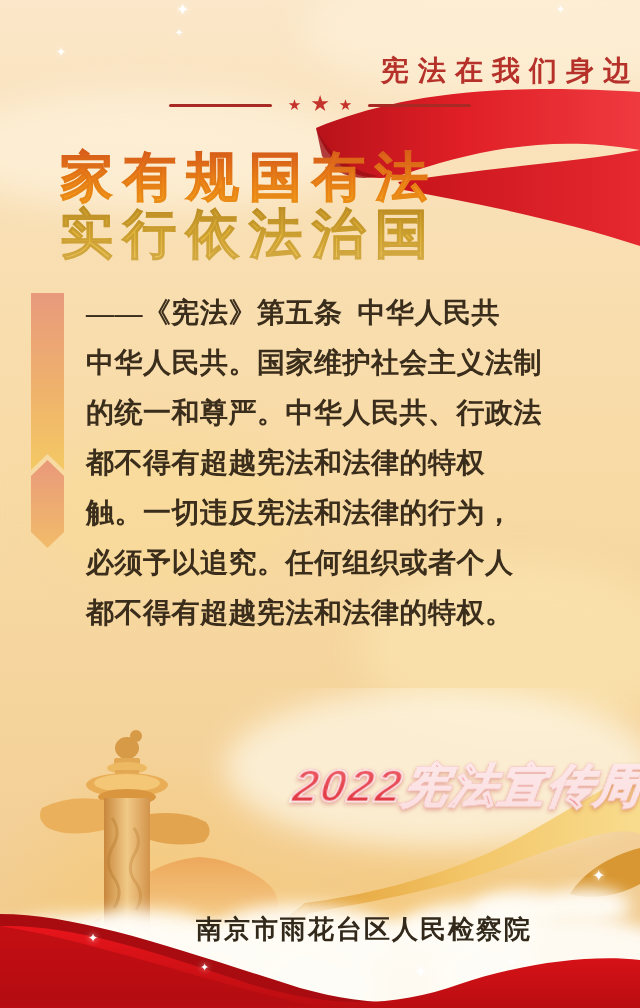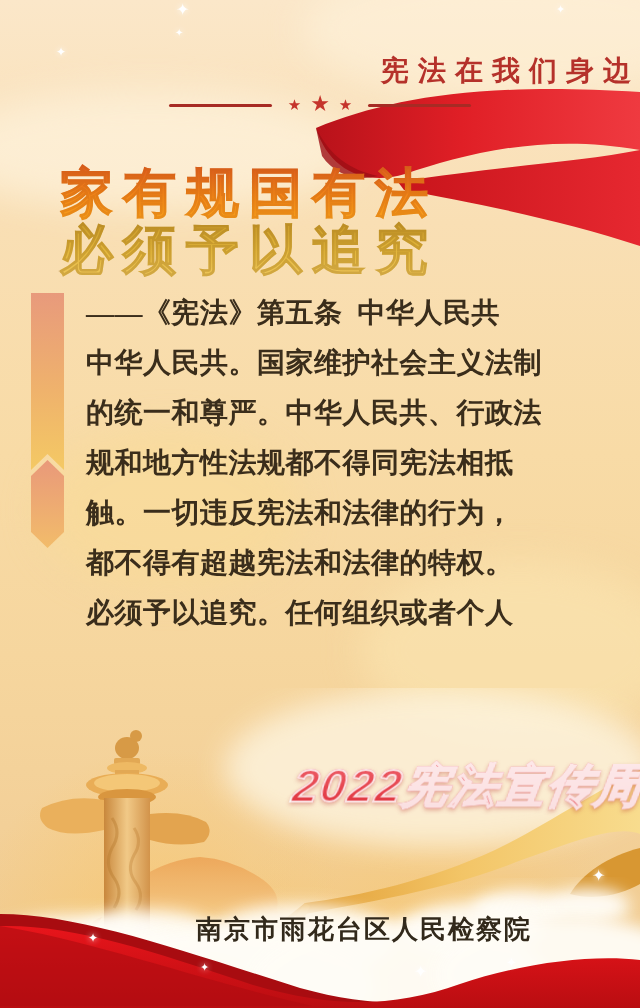--- a/index.html
+++ b/index.html
@@ -13,21 +13,21 @@
     font-size:28px;font-weight:700;letter-spacing:9px;color:#b5312a;}
   .divider{position:absolute;top:92px;left:0;width:100%;height:26px;
     display:flex;align-items:center;justify-content:center;}
   .divider .line{width:103px;height:3px;background:#a72b24;border-radius:2px;}
   .divider .stars{display:flex;align-items:center;gap:9px;margin:0 16px;color:#c5342c;}
   .divider .star-s{font-size:15px;}
   .divider .star-b{font-size:22px;margin-top:-3px;}
   
   .ribbon-top{position:absolute;top:70px;left:0;width:640px;height:200px;pointer-events:none;}
   
-  .title{position:absolute;left:60px;top:164px;font-family:"Liberation Sans","DejaVu Sans",sans-serif;
+  .title{position:absolute;left:60px;top:148px;font-family:"Liberation Sans","DejaVu Sans",sans-serif;
     font-weight:900;font-size:53px;line-height:57px;letter-spacing:10px;white-space:nowrap;}
   .title .t1{background:linear-gradient(180deg,#dd5a1f 0%,#f08519 55%,#f9a21c 100%);
     -webkit-background-clip:text;background-clip:text;color:transparent;
     -webkit-text-stroke:1px rgba(190,90,10,.25);}
   .title .t2{background:linear-gradient(180deg,#c99a28 0%,#e4b83e 55%,#eec75c 100%);
     -webkit-background-clip:text;background-clip:text;color:transparent;
     -webkit-text-stroke:1px rgba(160,115,25,.35);}
   
   .accent-bar{position:absolute;left:0;top:280px;width:80px;height:290px;pointer-events:none;}
   .quote{position:absolute;left:86px;top:288px;width:540px;}
@@ -85,21 +85,21 @@
     <div class="stars">
       <span class="star-s">★</span>
       <span class="star-b">★</span>
       <span class="star-s">★</span>
     </div>
     <div class="line"></div>
   </div>
 
   <div class="title">
     <div class="t1">家有规国有法</div>
-    <div class="t2">必须予以追究</div>
+    <div class="t2">实行依法治国</div>
   </div>
 
   <svg class="accent-bar" viewBox="0 0 80 290">
     <defs>
       <linearGradient id="barG" x1="0" y1="0" x2="0" y2="1">
         <stop offset="0" stop-color="#e89a7c"></stop>
           <stop offset=".55" stop-color="#efb26c"></stop>
           <stop offset="1" stop-color="#f4c964"></stop>
       </linearGradient>
       <linearGradient id="hexG" x1="0" y1="0" x2="0" y2="1">
@@ -108,24 +108,24 @@
       </linearGradient>
     </defs>
     <path d="M31,13 L64,13 L64,190 L47.5,174 L31,190 Z" fill="url(#barG)"></path>
     <path d="M47.5,180 L64,196 L64,252 L47.5,268 L31,252 L31,196 Z" fill="url(#hexG)"></path>
   </svg>
 
   <div class="quote">
     <div class="qline">——《宪法》第五条  中华人民共</div>
     <div class="qline">中华人民共。国家维护社会主义法制</div>
     <div class="qline">的统一和尊严。中华人民共、行政法</div>
-    <div class="qline">规和地方性法规都不得同宪法相抵</div>
+    <div class="qline">都不得有超越宪法和法律的特权</div>
     <div class="qline">触。一切违反宪法和法律的行为，</div>
+    <div class="qline">必须予以追究。任何组织或者个人</div>
     <div class="qline">都不得有超越宪法和法律的特权。</div>
-    <div class="qline">必须予以追究。任何组织或者个人</div>
   </div>
 
   <svg class="scene" viewBox="0 0 640 320">
     <defs>
       <radialGradient id="glow1" cx=".5" cy=".5" r=".5">
         <stop offset="0" stop-color="#f7c873" stop-opacity=".9"></stop>
           <stop offset="1" stop-color="#f7c873" stop-opacity="0"></stop>
       </radialGradient>
       <linearGradient id="roofG" x1="0" y1="0" x2="0" y2="1">
         <stop offset="0" stop-color="#eda75a"></stop>

